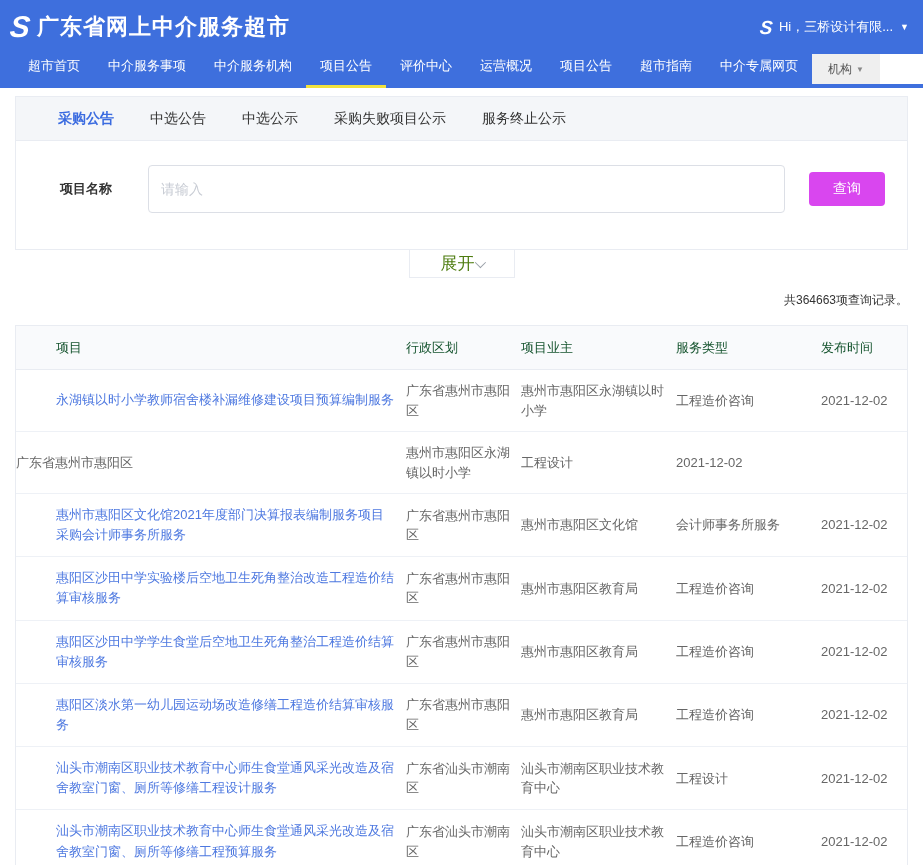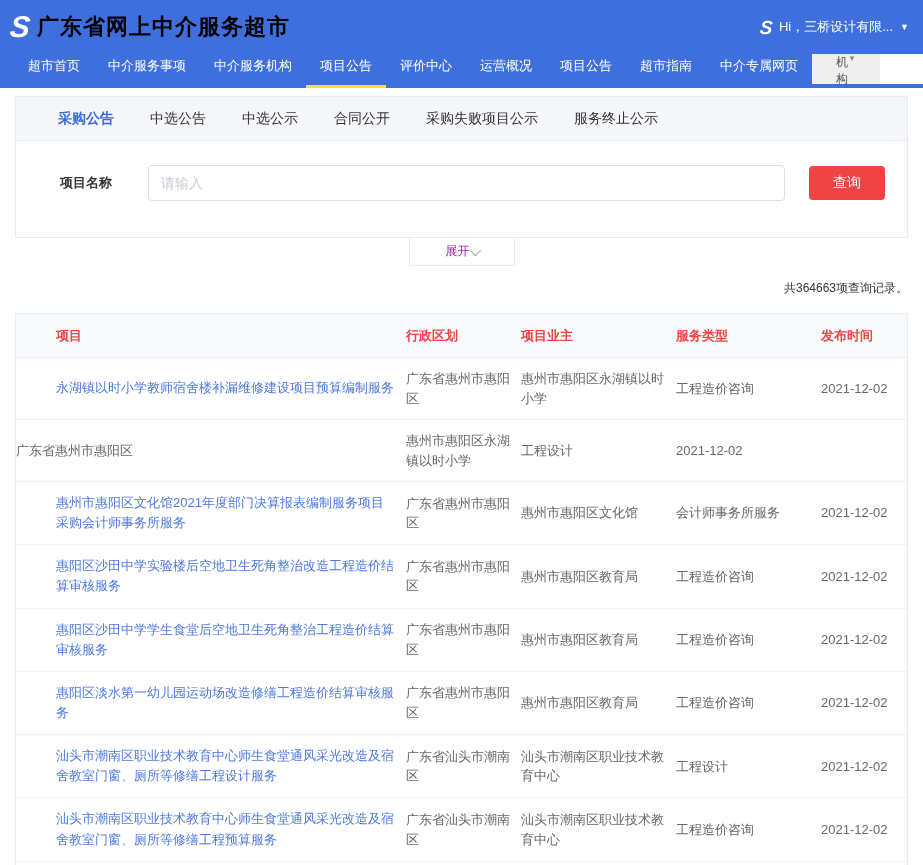--- a/index.html
+++ b/index.html
@@ -7,67 +7,67 @@
     font-family:"Liberation Sans","DejaVu Sans",sans-serif; }
 
   
   .site-header { background:#3e6fdd; height:88px; }
   .header-top { display:flex; align-items:center; justify-content:space-between;
     height:54px; padding:0 14px 0 10px; }
   .brand { display:flex; align-items:center; gap:8px; }
   .logo-s { color:#fff; font-weight:900; font-style:italic; font-size:30px;
     line-height:1; transform:skewX(-6deg); letter-spacing:-1px; }
   .logo-s.small { font-size:19px; }
-  .site-title { color:#000000; font-size:22px; font-weight:bold; letter-spacing:1px; }
+  .site-title { color:#ffffff; font-size:22px; font-weight:bold; letter-spacing:1px; }
   .user-menu { display:flex; align-items:center; gap:7px; color:#fff; font-size:13px; cursor:pointer; }
   .caret { font-size:9px; color:#fff; }
 
   .header-nav { display:flex; align-items:flex-end; justify-content:space-between;
     height:34px; padding:0 8px 0 14px; }
   .nav-list { display:flex; align-items:flex-end; height:34px; }
   .nav-item { color:#fff; font-size:13px; padding:0 14px 10px 14px; cursor:pointer;
     border-bottom:3px solid transparent; white-space:nowrap; }
   .nav-item.active { border-bottom-color:#f2e23c; }
 
   .header-search { display:flex; align-items:center; height:30px; margin-bottom:4px; }
   .search-select { background:#efefef; color:#555; font-size:12px; height:30px; width:68px;
-    display:flex; align-items:flex-start; justify-content:space-between; padding:0 24px; cursor:pointer; }
+    display:flex; align-items:center; justify-content:space-between; padding:0 16px; cursor:pointer; }
   .search-select .caret { color:#888; font-size:8px; }
   .header-search input { border:none; outline:none; height:30px; width:112px; padding:0 8px; font-size:12px; }
 
   
   .page-body { padding:8px 15px 0 15px; }
   .card { background:#fff; border:1px solid #e9ecf2; }
 
   
   .tab-bar { display:flex; background:#f4f6f9; border-bottom:1px solid #e9ecf2; height:44px;
     align-items:flex-end; padding-left:24px; }
   .tab-item { font-size:14px; color:#333; padding:0 18px; height:44px; line-height:44px; cursor:pointer; }
   .tab-item.active { color:#3a6be0; font-weight:bold; }
 
   .filter-form { display:flex; align-items:center; padding:24px 22px 36px 44px; }
   .filter-label { font-size:13px; color:#333; font-weight:bold; width:88px; flex:none; }
-  .filter-input { flex:1; height:36px; border:1px solid #dcdfe6; border-radius:4px;
+  .filter-input { flex:1; height:48px; border:1px solid #dcdfe6; border-radius:4px;
     padding:16px 12px; font-size:14px; color:#333; outline:none; }
   .filter-input::placeholder { color:#c8ccd4; }
-  .query-btn { margin-left:24px; width:76px; height:34px; background:#ef4444; color:#fff;
+  .query-btn { margin-left:24px; width:76px; height:34px; background:#d946ef; color:#fff;
     border:none; border-radius:4px; font-size:14px; cursor:pointer; flex:none; }
 
   .expand-wrap { display:flex; justify-content:center; }
   .expand-tab { width:106px; height:28px; background:#fff; border:1px solid #e9ecf2; border-top:none;
-    display:flex; align-items:center; justify-content:center; gap:0; font-size:12px; color:#a21caf; cursor:pointer; }
+    display:flex; align-items:center; justify-content:center; gap:0; font-size:17px; color:#4d7c0f; cursor:pointer; }
   .chevron { width:8px; height:8px; border-right:1.5px solid #9aa0a8; border-bottom:1.5px solid #9aa0a8;
     transform:rotate(45deg) translateY(-2px); }
 
   .summary { font-size:12px; color:#333; margin:14px 0 16px -2px;text-align:right; }
 
   
   .grid-row { display:grid; grid-template-columns:390px 115px 155px 145px 1fr; align-items:center; }
   .thead { background:#f9fafc; border-bottom:1px solid #e9ecf2; height:44px; }
-  .thead .cell { font-size:13px; font-weight:bold; color:#ef4444; }
+  .thead .cell { font-size:13px; font-weight:normal; color:#14532d; }
   .cell { padding-right:10px; }
   .cell.c-project { padding-left:40px; }
   .t-row { border-bottom:1px solid #eef1f6; padding:11px 0; min-height:42px; }
   .t-row:last-child { border-bottom:none; }
   .project-link { color:#4d78e0; font-size:13px; line-height:1.55; text-decoration:none; cursor:pointer; display:block; }
   .cell-text { font-size:13px; color:#666; line-height:1.5; }
 </style>
 </head>
 <body>
 
@@ -106,21 +106,20 @@
   </div>
 </header>
 
 <main class="page-body">
 
   <section class="card">
     <div class="tab-bar" id="tab-list">
         <div class="tab-item active">采购公告</div>
         <div class="tab-item">中选公告</div>
         <div class="tab-item">中选公示</div>
-        <div class="tab-item">合同公开</div>
         <div class="tab-item">采购失败项目公示</div>
         <div class="tab-item">服务终止公示</div>
       </div>
     <div class="filter-form">
       <label class="filter-label">项目名称</label>
       <input class="filter-input" placeholder="请输入" style="">
       <button class="query-btn">查询</button>
     </div>
   </section>
 

